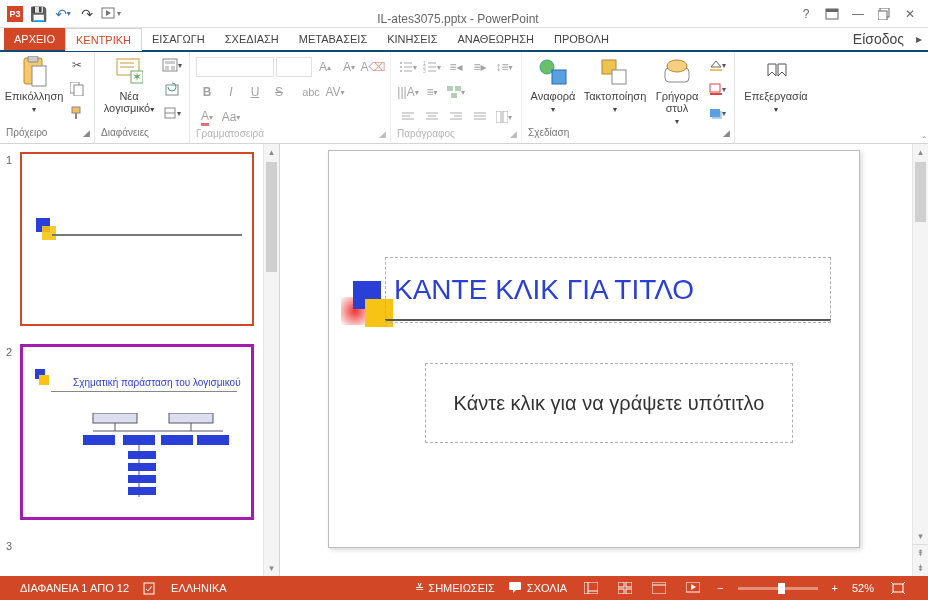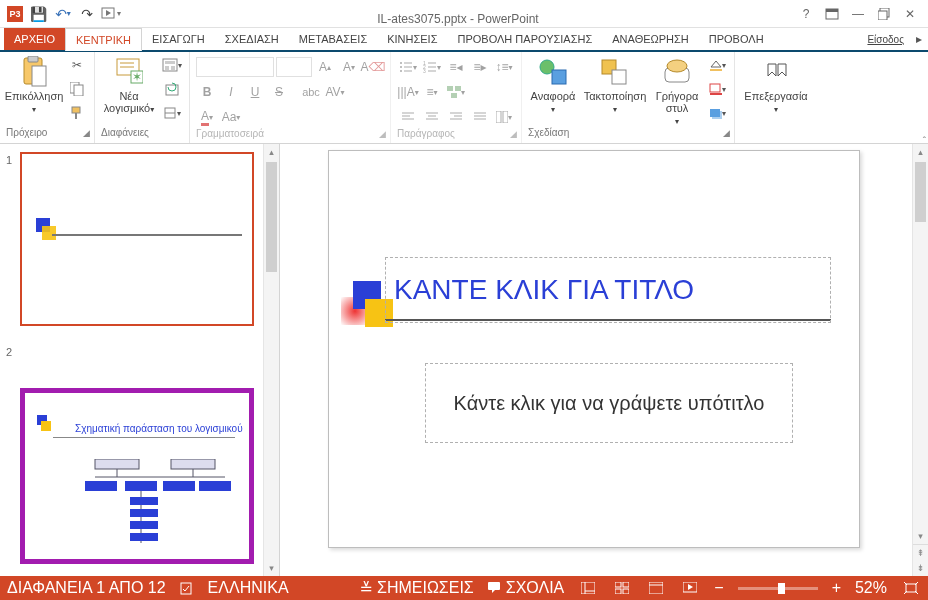--- a/index.html
+++ b/index.html
@@ -17,21 +17,21 @@
 .save-ic { color:#3b5fab; font-size:14px; }
 .undo-ic { color:#3b73b9; font-size:14px; }
 .redo-ic { color:#444; font-size:14px; }
 
 
 .tabs { height: 24px; display: flex; align-items: stretch; border-bottom: 2px solid #0c4a6e; padding-left: 4px; }
 .tab { padding: 0 10px; font-size: 11px; color: #444; display: flex; align-items: center; text-transform: uppercase; cursor: pointer; }
 .tab.file { background: #d24726; color: #fff; }
 .tab.active { background: #fff; color: #d24726; border: 1px solid #d4d4d4; border-bottom: 1px solid #fff; margin-bottom: -1px; }
 .tabs .spacer { flex: 1; }
-.tabs .signin { padding: 0 6px; font-size: 10px; color: #444; display:flex; align-items:center;text-decoration:underline; }
+.tabs .signin { padding: 0 6px; font-size: 14px; color: #444; display:flex; align-items:center; }
 .tabs .collapse { width: 18px; display:flex; align-items:center; justify-content:center; color:#555; }
 
 
 .ribbon { height: 92px; background: #fff; display: flex; border-bottom: 1px solid #d4d4d4; }
 .group { border-right: 1px solid #e5e5e5; padding: 2px 6px 0 6px; display: flex; flex-direction: column; }
 .group .body { flex: 1; display: flex; align-items: flex-start; gap: 4px; }
 .group .label { height: 16px; font-size: 10px; color: #777; text-align: left; position: relative; }
 .group .label .dlaunch { position: absolute; right: -2px; top: 1px; font-size: 9px; color: #888; }
 .bigbtn { display: flex; flex-direction: column; align-items: center; width: 56px; padding-top: 2px; }
 .bigbtn .icn { width: 32px; height: 32px; display:flex; align-items:center; justify-content:center; }
@@ -43,21 +43,21 @@
 .sizebox { width: 36px; height: 20px; border:1px solid #c8c8c8; background:#fff; display:flex; align-items:center; padding:0 4px; font-size:11px; color:#999; }
 
 
 .workarea { display: flex; height: 432px; }
 .thumbs { width: 280px; background: #fff; border-right: 1px solid #d4d4d4; overflow: hidden; position: relative; padding: 8px 14px 0 6px; }
 .thumbs .scrolltrack { position:absolute; right:0; top:0; bottom:0; width:16px; background:#f4f4f4; border-left:1px solid #e5e5e5; }
 .thumbs .scrolltrack .arrow { height:16px; display:flex; align-items:center; justify-content:center; color:#888; font-size:9px; }
 .thumb-item { display:flex; margin-bottom: 18px; }
 .thumb-num { width: 14px; font-size: 11px; color:#666; padding-top:2px; }
 .thumb { width: 234px; height: 174px; border: 2px solid #d24726; background:#fff; position:relative; }
-.thumb.inactive { border: 5px solid #a21caf; height: 176px; margin-top: 44px; }
+.thumb.inactive { border: 3px solid #a21caf; height: 176px; }
 .thumb .deco { position:absolute; left:6px; top:64px; width:30px; height:30px; }
 .thumb .deco .sq1 { position:absolute; width:14px; height:14px; background:#2a3fd6; left:8px; top:0; }
 .thumb .deco .sq2 { position:absolute; width:14px; height:14px; background:#f7c314; left:14px; top:8px; opacity:.9; }
 .thumb .line { position:absolute; left:30px; right:10px; top:80px; height:2px; background:#777; }
 .thumb2-title { position:absolute; left:50px; top:30px; font-size:10px; color:#2a3fd6; }
 .thumb2-chart { position:absolute; left:50px; top:66px; right:30px; bottom:26px; }
 
 .editor { flex:1; background:#fff; position:relative; display:flex; flex-direction:column; }
 .canvas-wrap { flex:1; background:#fff; position:relative; overflow:hidden; }
 .canvas-wrap .scrolltrack { position:absolute; right:0; top:0; bottom:0; width:16px; background:#f4f4f4; border-left:1px solid #e5e5e5; }
@@ -69,21 +69,21 @@
 .slide .deco .blur { position:absolute; width:28px; height:28px; background:radial-gradient(circle,#e33,#fff0); left:0; top:16px; }
 .slide .deco .sq2 { position:absolute; width:28px; height:28px; background:#f7c314; left:24px; top:18px; }
 .slide .hr { position:absolute; left:56px; right:28px; top:168px; height:2px; background:#555; }
 .ph { position:absolute; border:1px dashed #b0b0b0; display:flex; align-items:center; justify-content:center; text-align:center; }
 .ph.title { left:56px; top:106px; right:28px; height:66px; color:#2a3fd6; font-size:28px; font-family: Arial, sans-serif; justify-content:flex-start; padding-left:8px;text-align:right; }
 .ph.sub { left:96px; top:212px; right:66px; height:80px; color:#333; font-size:20px; padding:8px 12px; }
 
 .notes { height: 30px; border-top:1px solid #d4d4d4; padding: 6px 10px; font-size: 12px; color:#777; background:#fff; }
 
 
-.status { height: 24px; background:#d24726; color:#fff; display:flex; align-items:center; font-size:16px; padding:0 7px; gap:14px; }
+.status { height: 24px; background:#d24726; color:#fff; display:flex; align-items:center; font-size:11px; padding:0 20px; gap:14px; }
 .status .sp { flex:1; }
 .status .ic { display:flex; align-items:center; gap:4px; }
 .zoomslider { width:80px; height:3px; background:#fff6; position:relative; }
 .zoomslider .knob { position:absolute; left:40px; top:-4px; width:7px; height:11px; background:#fff; }
 .viewbtn { width:20px; height:16px; display:flex; align-items:center; justify-content:center; }
 
 svg { display:block; }
 </style>
 </head>
 <body>
@@ -124,21 +124,20 @@
   </div>
 </div>
 
 <div class="tabs">
   <div class="tab file">ΑΡΧΕΙΟ</div>
   <div class="tab active">ΚΕΝΤΡΙΚΗ</div>
   <div class="tab">ΕΙΣΑΓΩΓΗ</div>
   <div class="tab">ΣΧΕΔΙΑΣΗ</div>
   <div class="tab">ΜΕΤΑΒΑΣΕΙΣ</div>
   <div class="tab">ΚΙΝΗΣΕΙΣ</div>
-  <div class="tab">ΠΡΟΒΟΛΗ ΠΑΡΟΥΣΙΑΣΗΣ</div>
   <div class="tab">ΑΝΑΘΕΩΡΗΣΗ</div>
   <div class="tab">ΠΡΟΒΟΛΗ</div>
   <div class="spacer"></div>
   <div class="signin">Είσοδος</div>
   <div class="collapse">▸</div>
 </div>
 
 <div class="ribbon">
 
   <div class="group">

